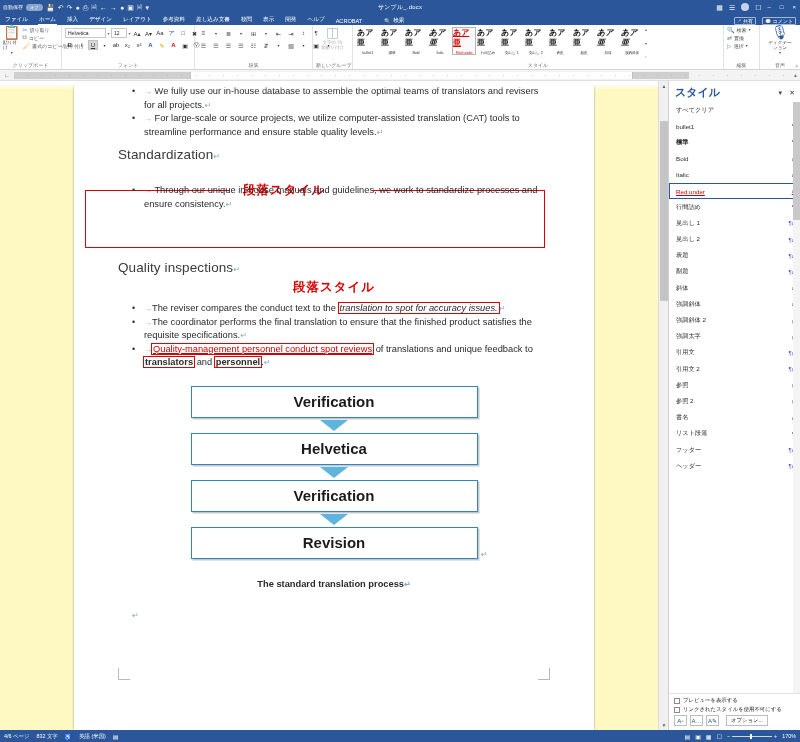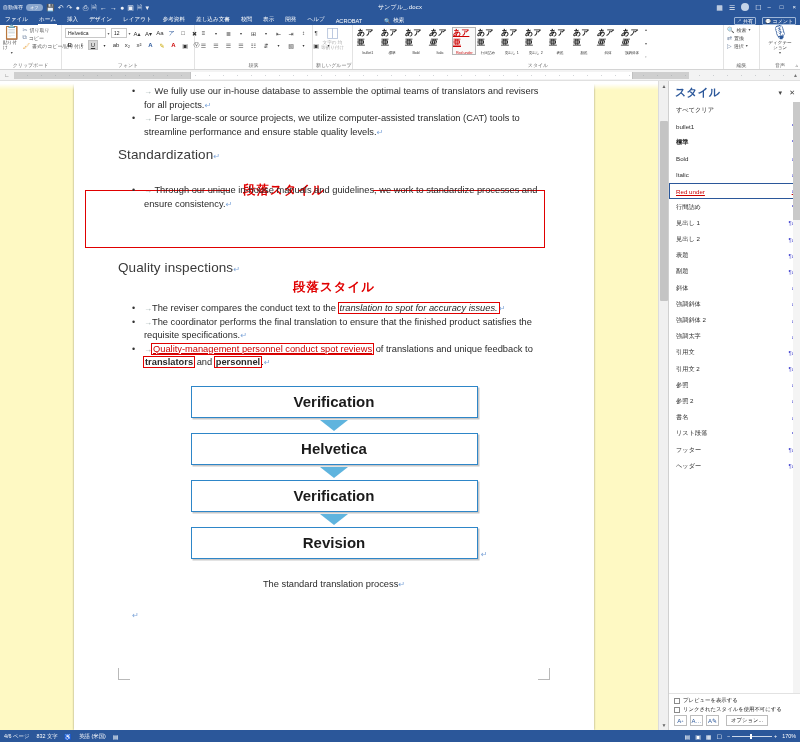--- a/index.html
+++ b/index.html
@@ -150,21 +150,21 @@
   .fbox2 {
     width:287px; height:32px; border:1.6px solid #2e86c8; background:#fff;
     display:flex; align-items:center; justify-content:center;
     font-size:15px; font-weight:700; color:#1b1b1b;
     box-shadow:1.5px 1.5px 0 rgba(0,0,0,.22);
   }
   .farr {
     width:0;height:0;border-left:14px solid transparent;border-right:14px solid transparent;
     border-top:11px solid #5fb4de; margin:2px 0;
   }
-  .caption { text-align:center; font-size:9.3px; margin-top:20px; color:#2a2a2a;}
+  .caption { text-align:center; font-size:9.3px; margin-top:20px; color:#2a2a2a;font-weight:bold;}
 
   
   .pane {
     width:132px; background:#fff; border-left:1px solid #d0d0d0;
     display:flex; flex-direction:column; flex:0 0 132px;
   }
   .pane-hd { display:flex; align-items:center; padding:4px 5px 2px 6px; }
   .pane-title { color:#2b579a; font-size:11px; font-weight:700; }
   .pane-hd .sp { margin-left:auto; display:flex; gap:7px; color:#444; font-size:7px; }
   .pane-list { flex:1; overflow:hidden; position:relative; }

